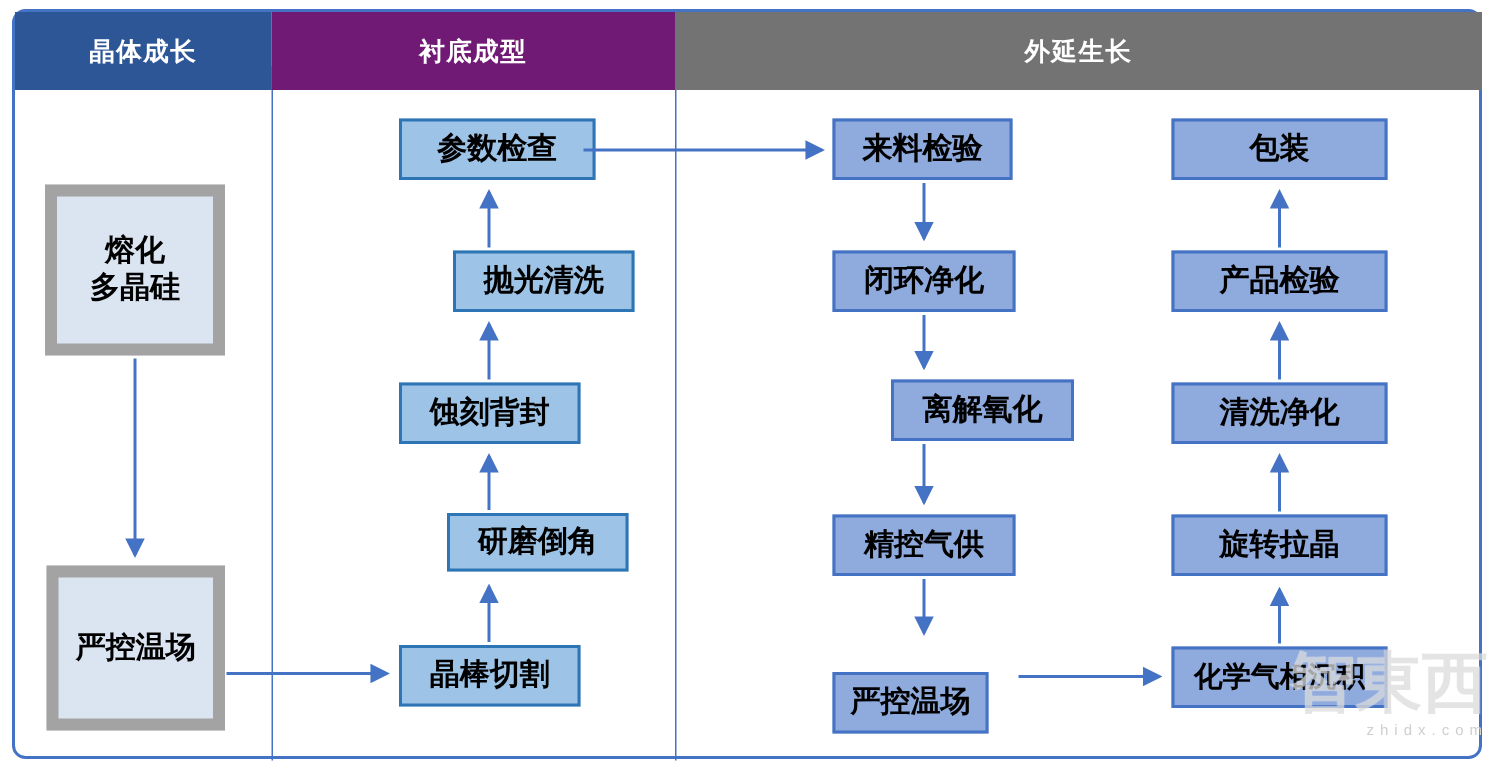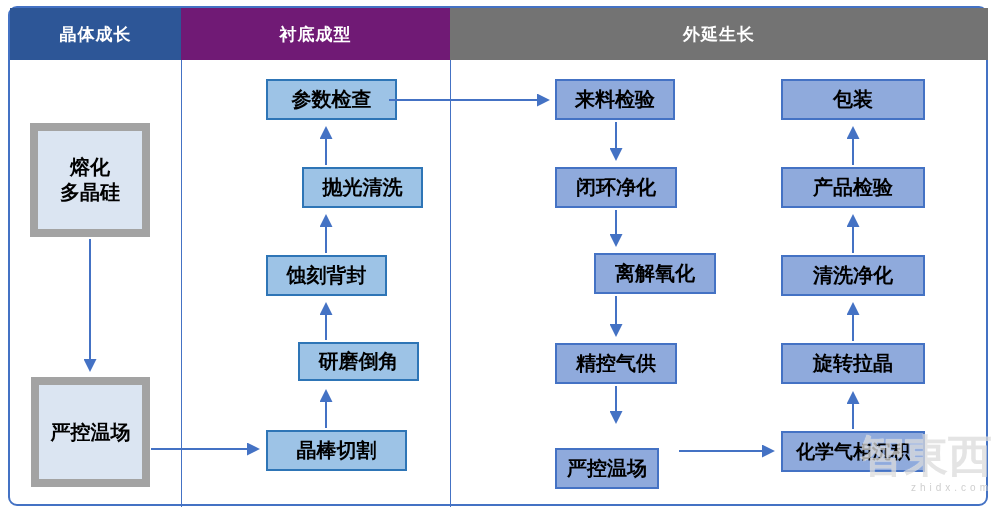--- a/index.html
+++ b/index.html
@@ -58,21 +58,21 @@
 <div class="hdr h3">外延生长</div>
 
 <div class="box c1" style="left:30px; top:123px; width:120px; height:114px;">熔化
 多晶硅</div>
 <div class="box c1" style="left:31px; top:377px; width:119px; height:110px;">严控温场</div>
 
 <div class="box c2" style="left:266px; top:79px;  width:131px; height:41px;">参数检查</div>
 <div class="box c2" style="left:266px; top:167px; width:121px; height:41px;margin-left:36px;">抛光清洗</div>
 <div class="box c2" style="left:266px; top:255px; width:121px; height:41px;">蚀刻背封</div>
 <div class="box c2" style="left:266px; top:342px; width:121px; height:39px;margin-left:32px;">研磨倒角</div>
-<div class="box c2" style="left:266px; top:430px; width:141px; height:41px;">晶棒切割</div>
+<div class="box c2" style="left:266px; top:430px; width:121px; height:41px;">晶棒切割</div>
 
 <div class="box c3" style="left:555px; top:79px;  width:120px; height:41px;">来料检验</div>
 <div class="box c3" style="left:555px; top:167px; width:122px; height:41px;">闭环净化</div>
 <div class="box c3" style="left:555px; top:253px; width:122px; height:41px;margin-left:39px;">离解氧化</div>
 <div class="box c3" style="left:555px; top:343px; width:122px; height:41px;">精控气供</div>
 <div class="box c3" style="left:555px; top:448px; width:104px; height:41px;">严控温场</div>
 
 <div class="box c3" style="left:781px; top:79px;  width:144px; height:41px;">包装</div>
 <div class="box c3" style="left:781px; top:167px; width:144px; height:41px;">产品检验</div>
 <div class="box c3" style="left:781px; top:255px; width:144px; height:41px;">清洗净化</div>

